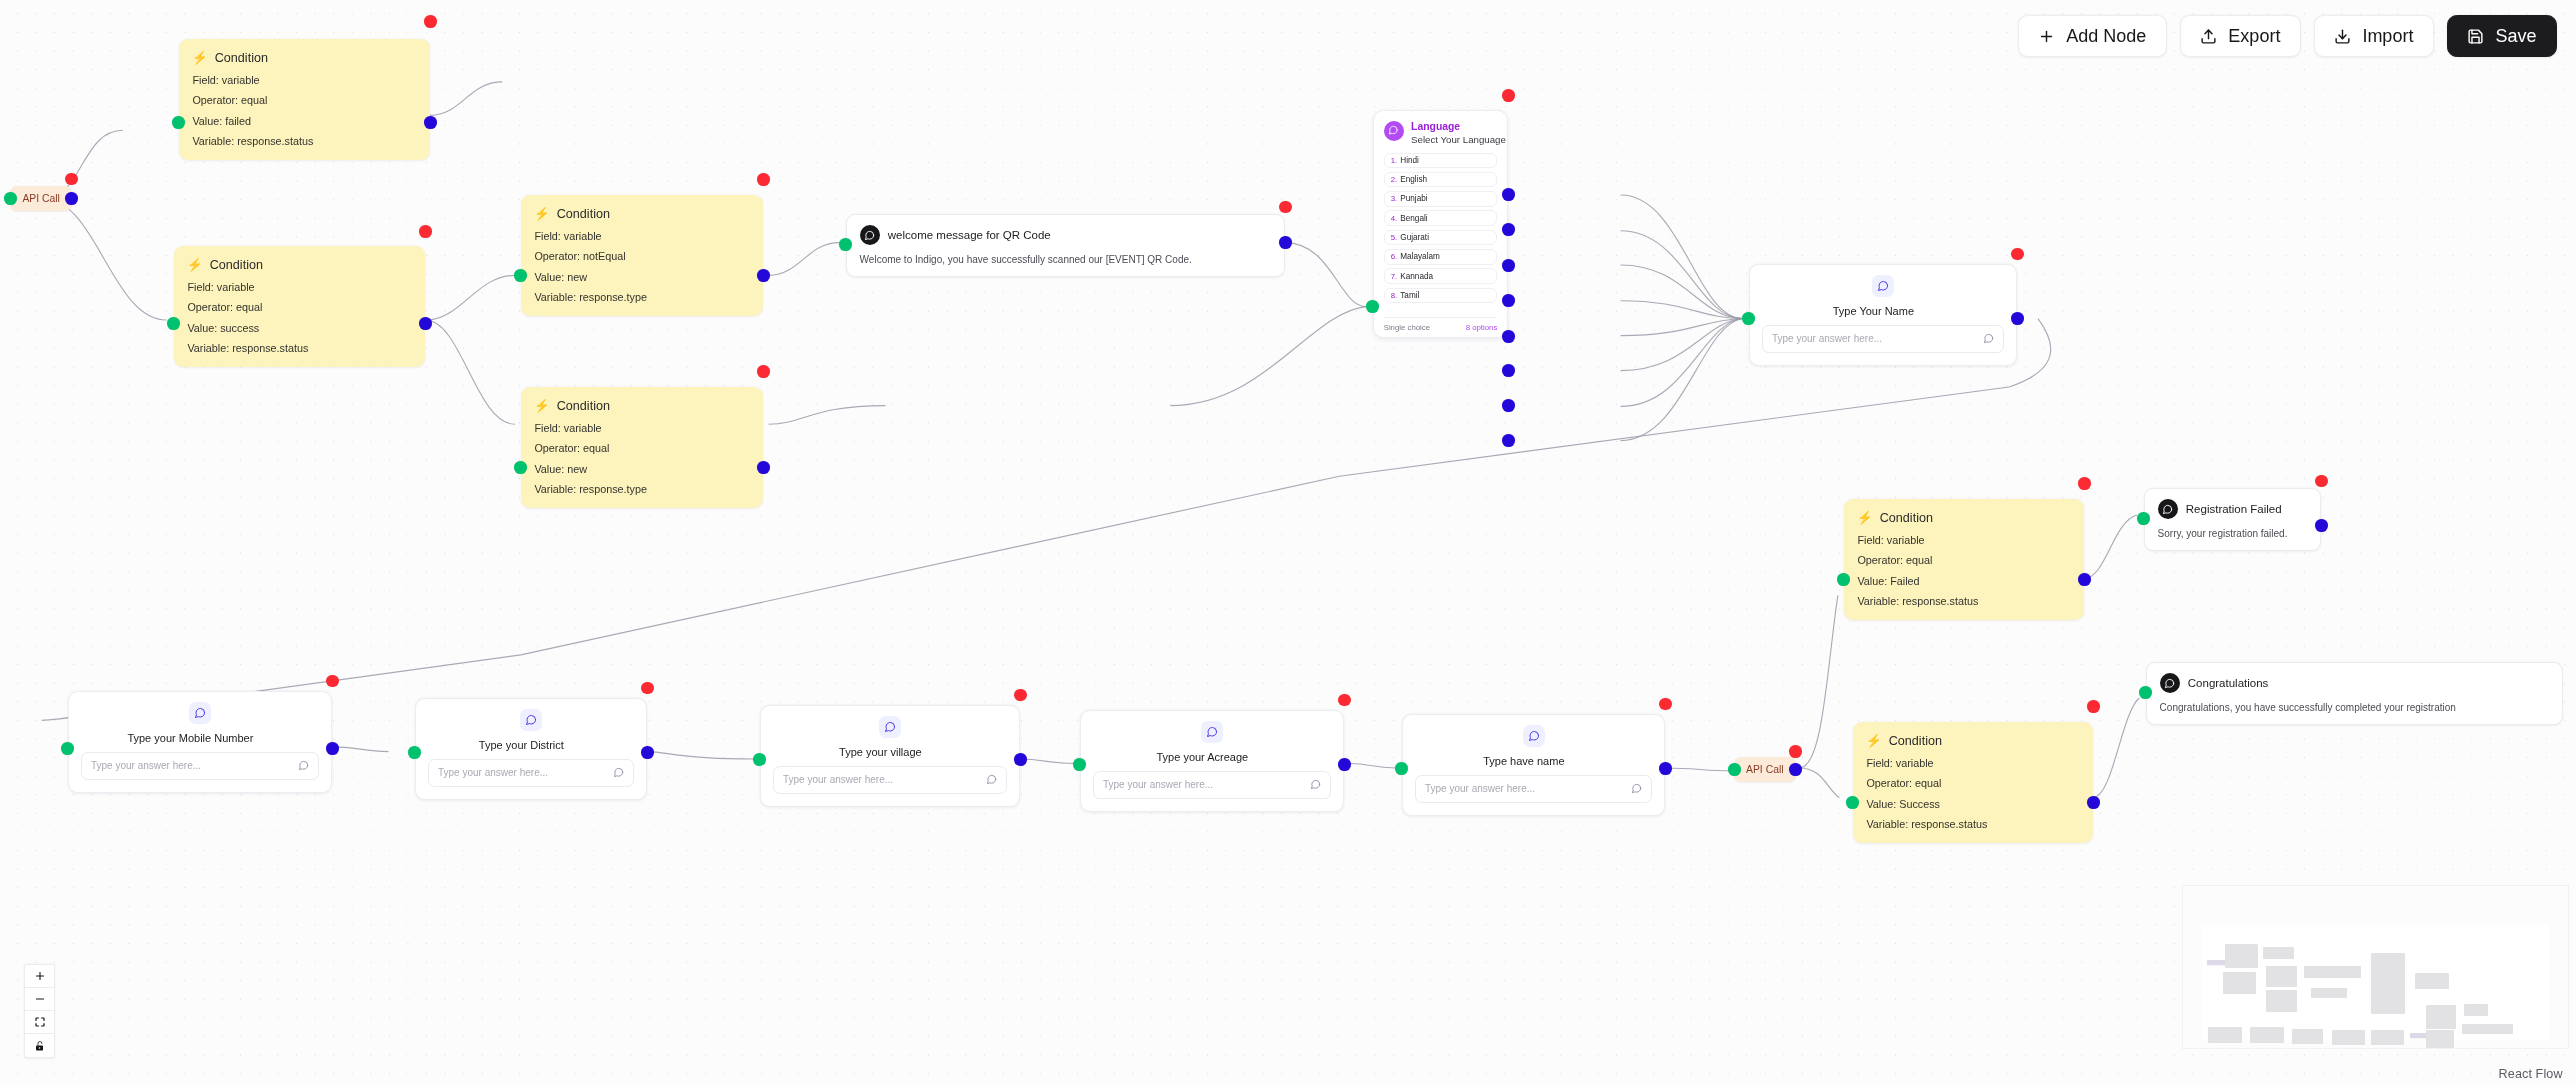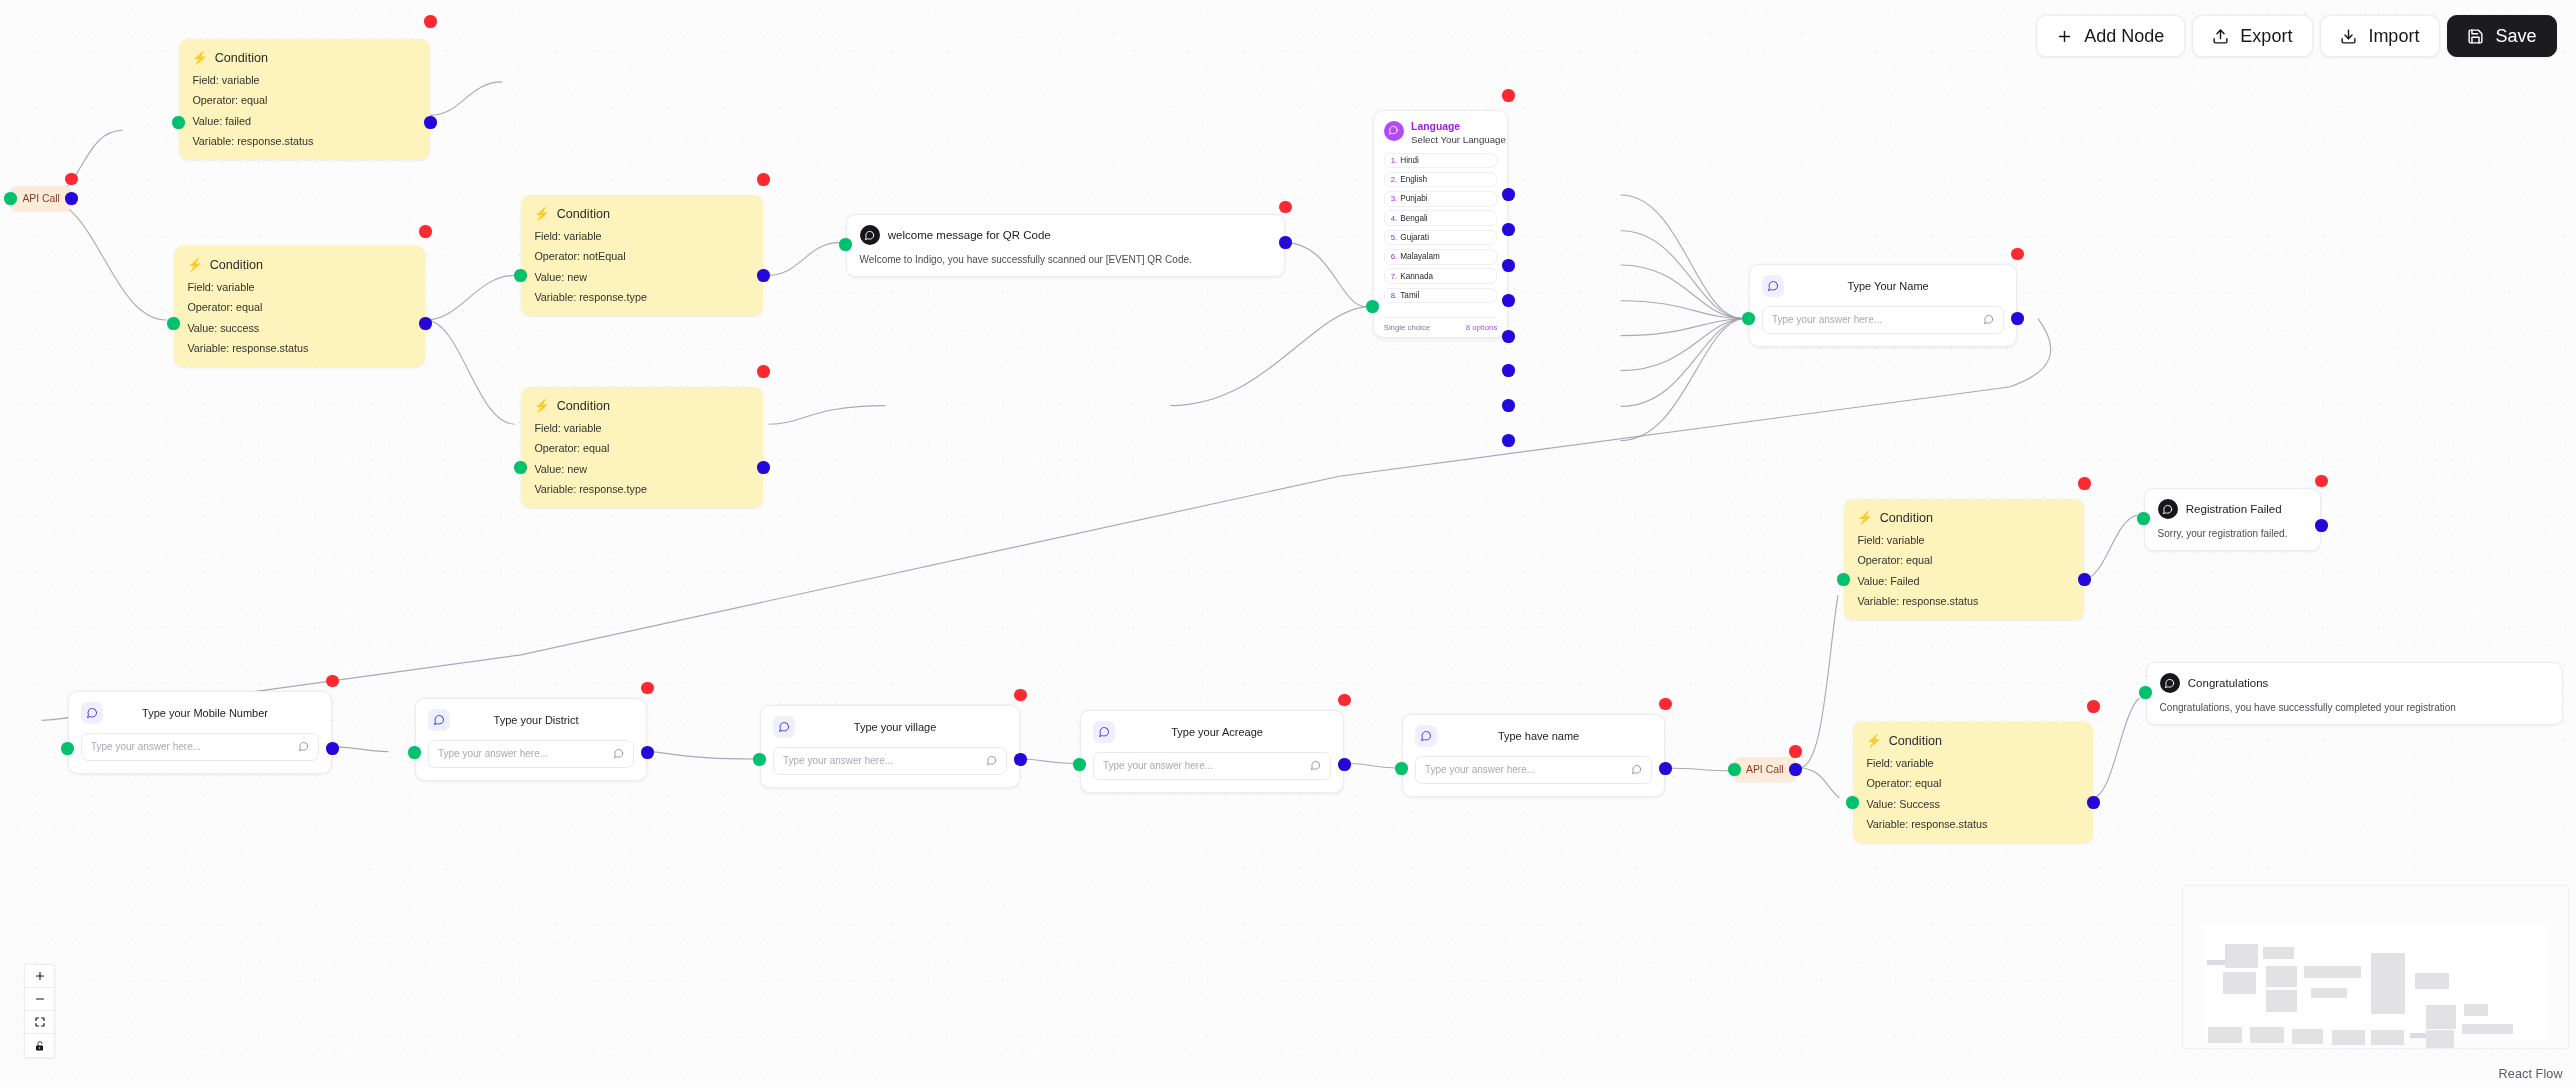--- a/index.html
+++ b/index.html
@@ -68,21 +68,21 @@
   .msg-body { font-size: 10px; color: #4b4b55; margin-top: 8.2px; white-space: nowrap; }
 
   
   .inp {
     background: #ffffff;
     border: 0.7px solid #ededf1;
     border-radius: 9.7px;
     padding: 10.4px 12px 12px 12px;
     box-shadow: 0 0.7px 3px rgba(16,24,40,.07);
   }
-  .inp-head { display: flex; align-items: center; gap: 7.4px; }
+  .inp-head { display: flex; align-items: center; gap: 7.4px; flex-direction: column; }
   .inp-icon {
     width: 22px; height: 22px; border-radius: 6.7px; background: #eef0ff;
     display: flex; align-items: center; justify-content: center; flex: 0 0 auto;
   }
   .inp-icon svg { width: 12px; height: 12px; }
   .inp-title { flex: 1; text-align: center; font-size: 11px; color: #1c1c1f; white-space: nowrap; padding-right: 19.3px; }
   .answer {
     margin-top: 8.2px;
     border: 0.7px solid #eaeaee; border-radius: 6.7px;
     height: 28px; display: flex; align-items: center; padding: 0 9px;
@@ -135,20 +135,21 @@
   .lang-foot .l { font-size: 7.8px; color: #7b7b87; }
   .lang-foot .r { font-size: 7.8px; color: #b24bf3; }
 
   
   #toolbar { position: absolute; top: 15px; right: 19.3px; display: flex; gap: 7.4px; z-index: 30; }
   .tbtn {
     height: 42px; border-radius: 9.7px; background: #fff; border: 0.7px solid #ededf1;
     display: flex; align-items: center; gap: 11px; padding: 0 19.3px;
     font-size: 18px; color: #17171a; cursor: pointer;
     box-shadow: 0 0.7px 2.2px rgba(16,24,40,.07);
+    margin-left: 6px;
   }
   .tbtn svg { width: 17px; height: 17px; }
   .tbtn.dark { background: #1c1c1f; color: #fff; border-color: #1c1c1f; }
   .tbtn.dark svg { stroke: #fff; }
 
   
   #controls {
     position: absolute; left: 24px; bottom: 30px; width: 31px;
     background: #fff; border: 0.7px solid #ececed; border-radius: 2.2px;
     display: flex; flex-direction: column; z-index: 30;

